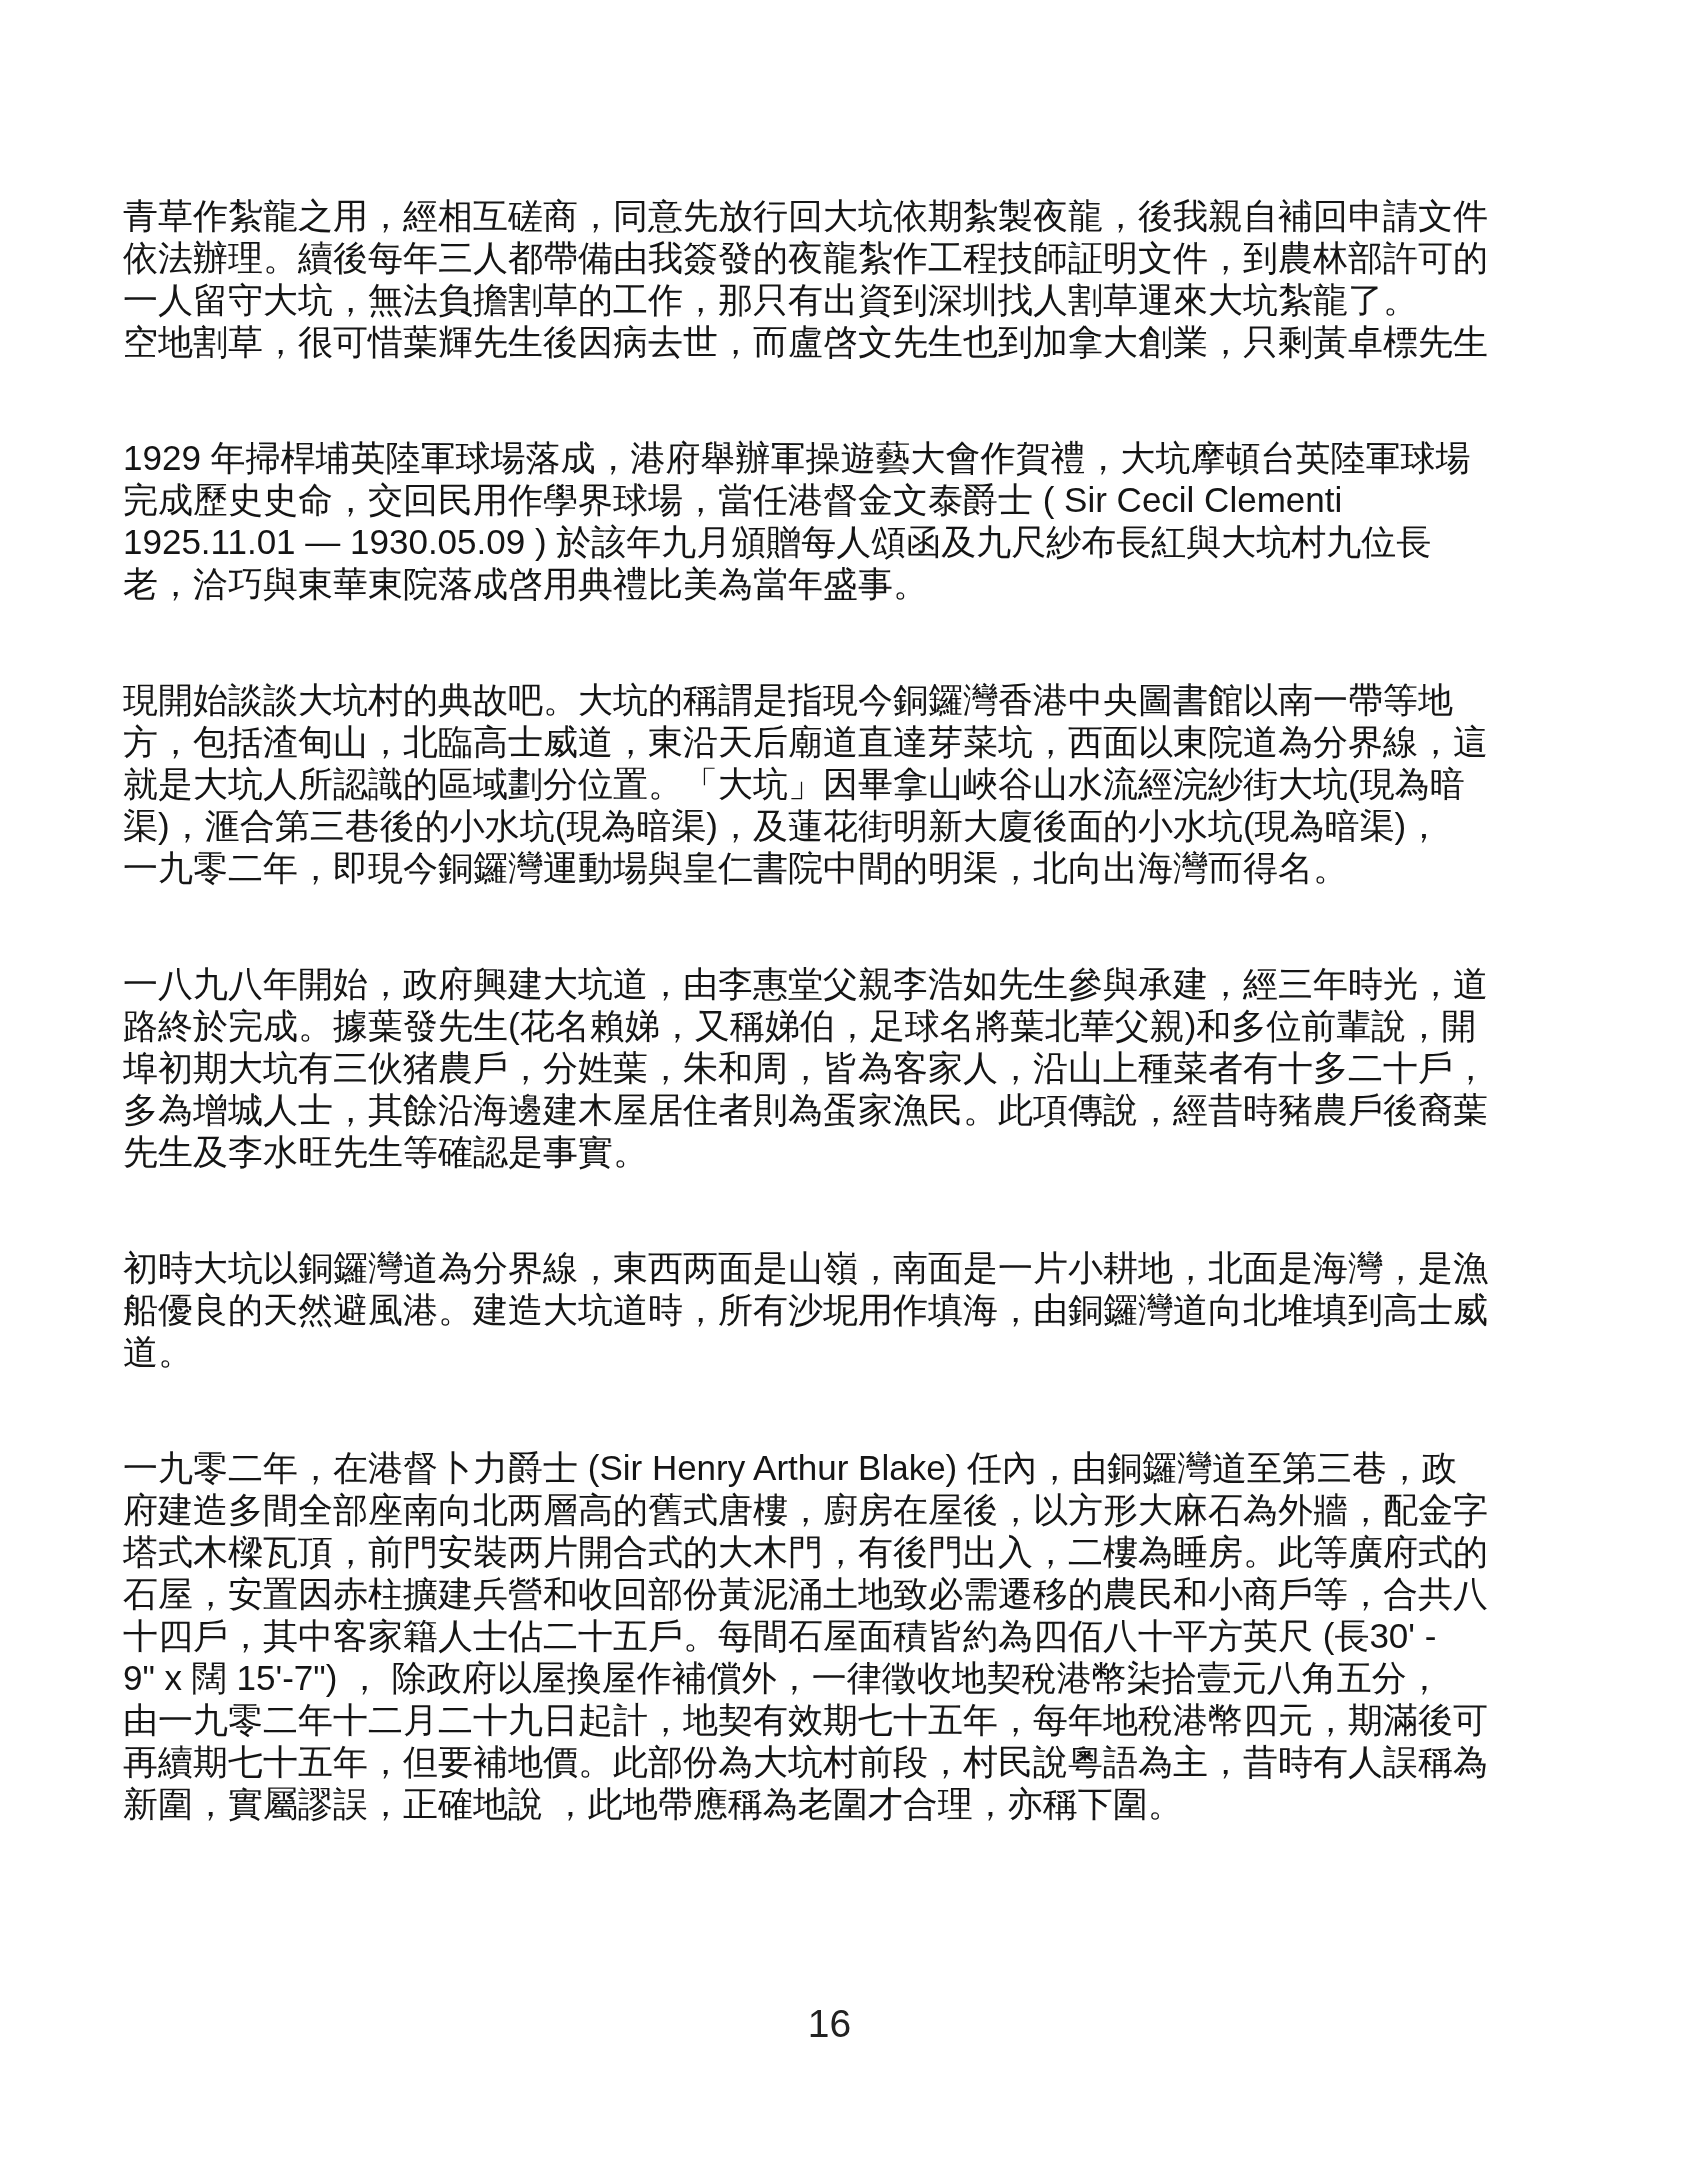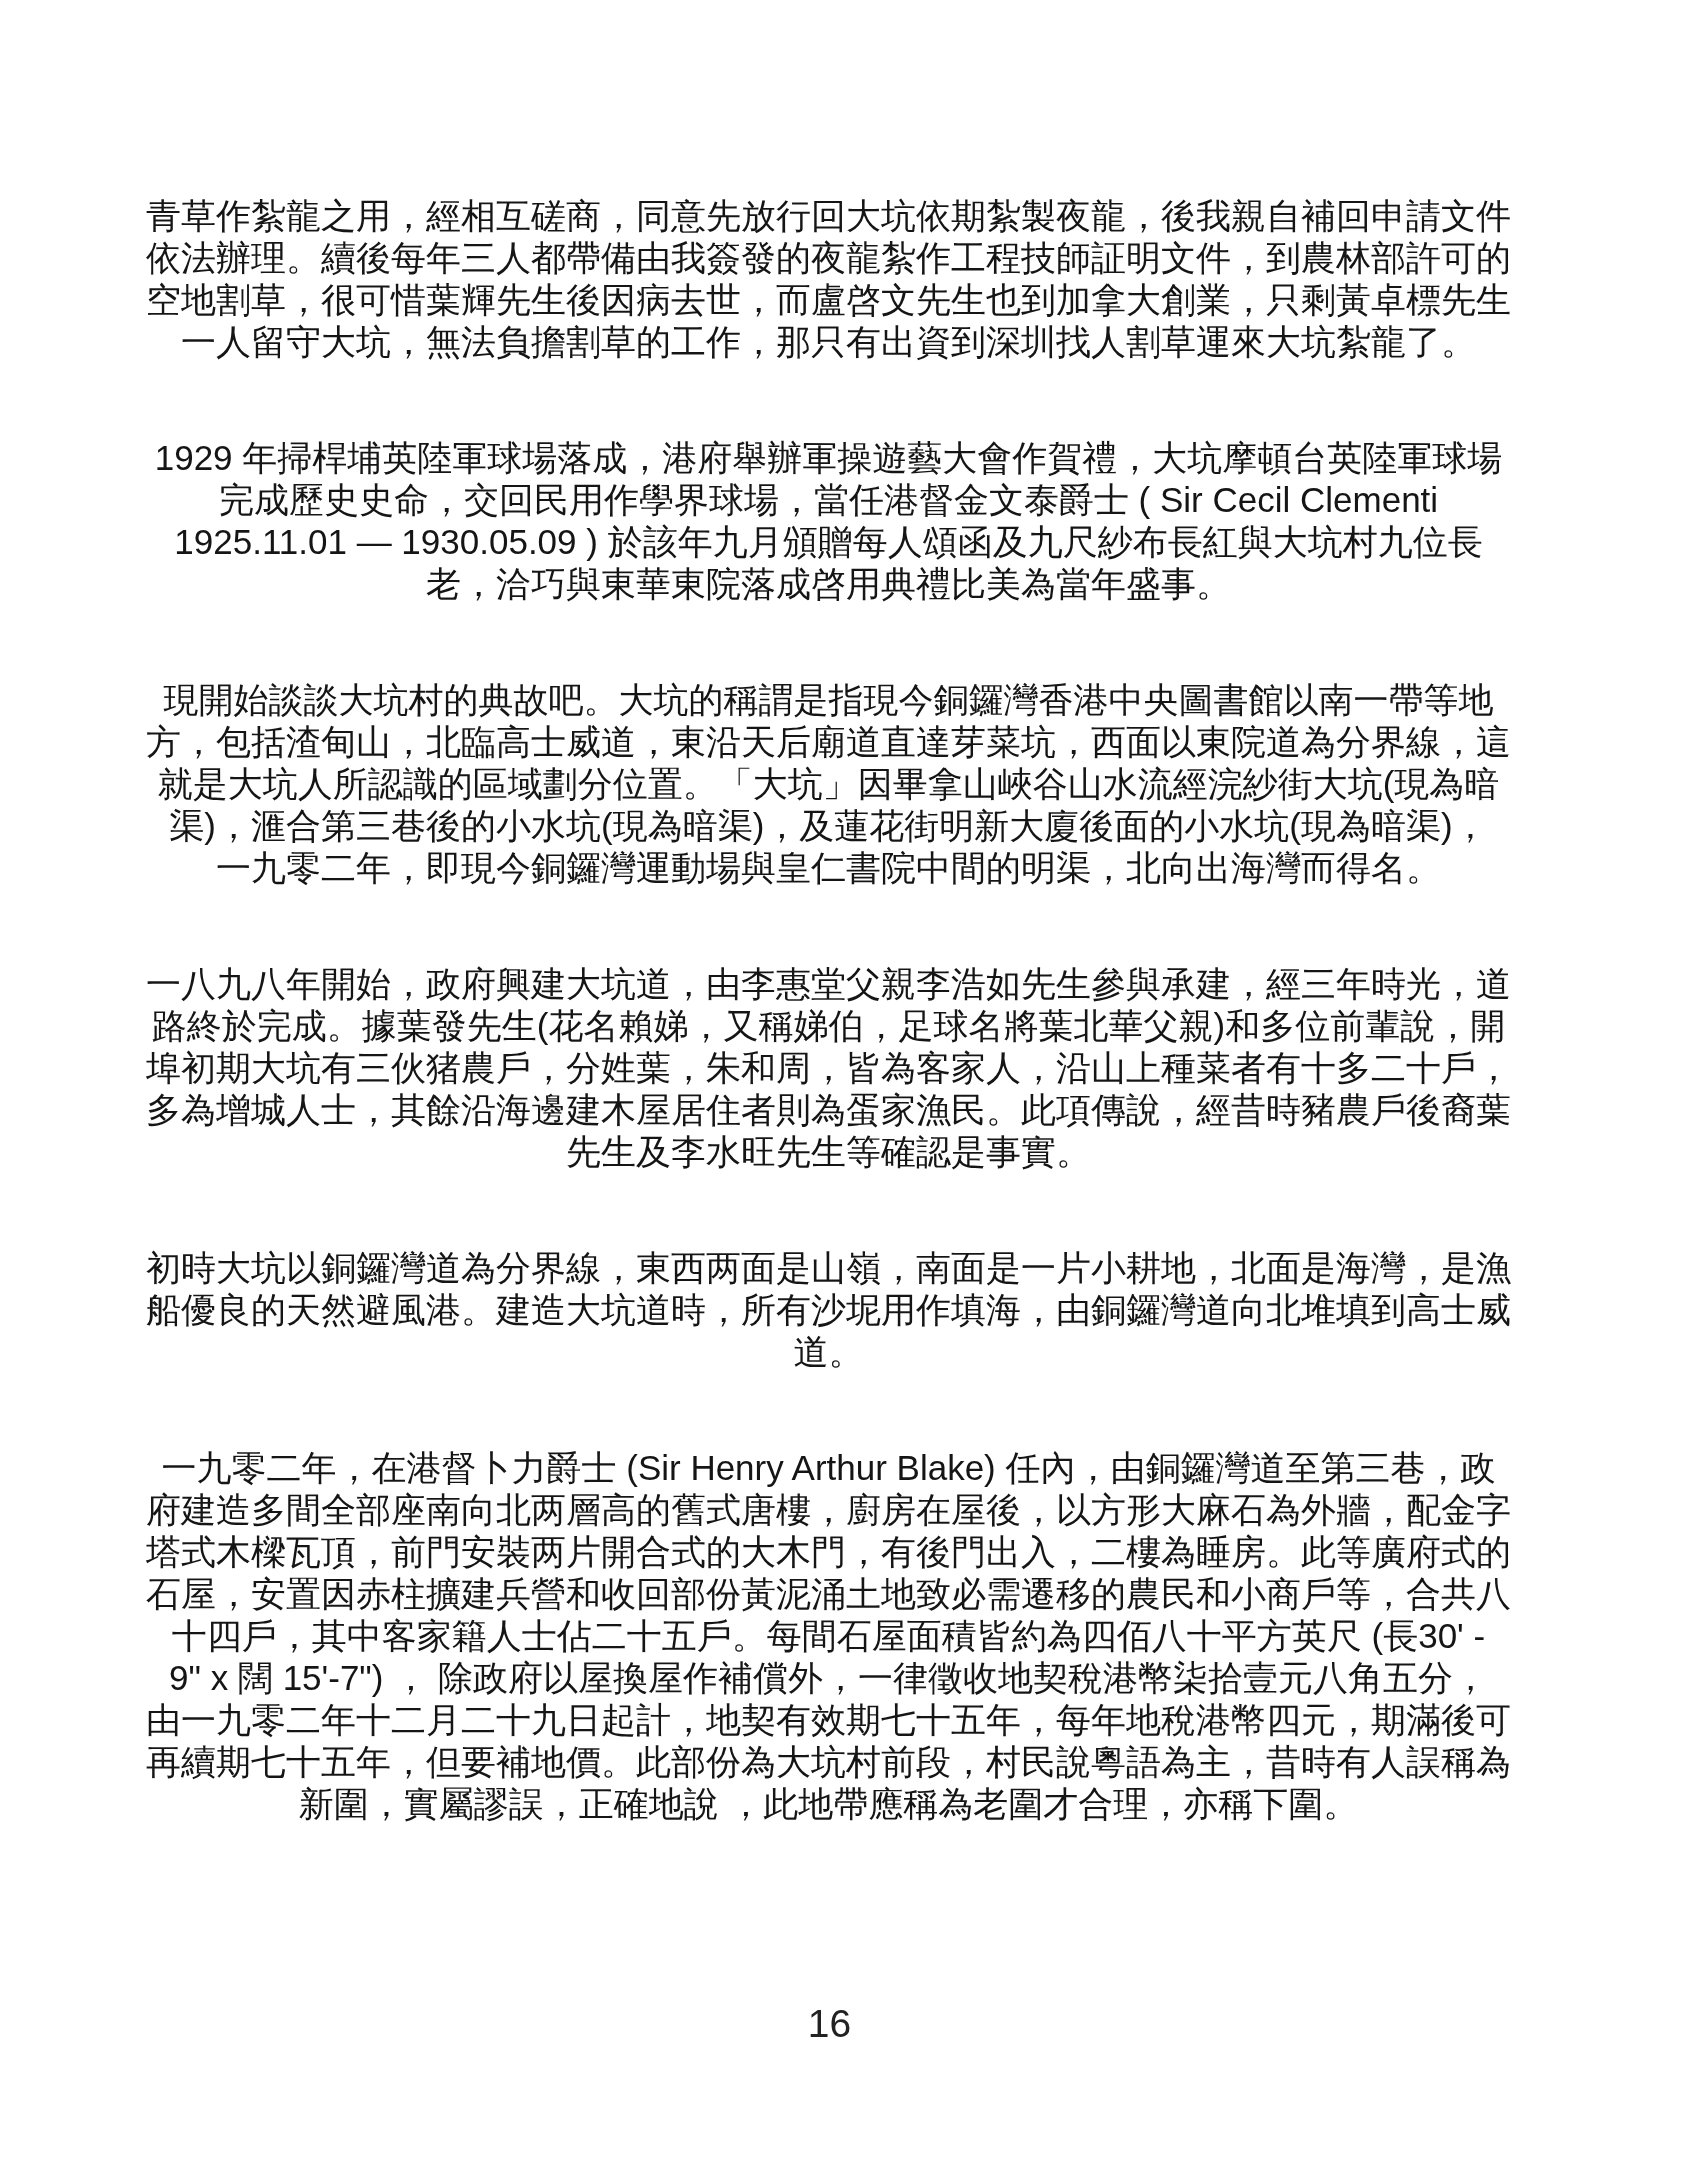--- a/index.html
+++ b/index.html
@@ -11,24 +11,23 @@
     position: relative;
     width: 1683px;
     height: 2178px;
     background: #ffffff;
     color: #111111;
     font-family: "Liberation Sans", sans-serif;
     overflow: hidden;
   }
   .text-block {
     position: absolute;
-    left: 138px;
+    left: 123px;
     top: 195px;
     width: 1381px;
-    text-align: center;
   }
   .para {
     margin: 0 0 0 0;
     padding: 0;
   }
   .para + .para {
     margin-top: 74px;
   }
   .line {
     font-size: 35px;
@@ -48,22 +47,22 @@
   }
 </style>
 </head>
 <body>
 
 <div class="page">
   <div class="text-block">
     <div class="para">
         <div class="line">青草作紮龍之用，經相互磋商，同意先放行回大坑依期紮製夜龍，後我親自補回申請文件</div>
         <div class="line">依法辦理。續後每年三人都帶備由我簽發的夜龍紮作工程技師証明文件，到農林部許可的</div>
+        <div class="line">一人留守大坑，無法負擔割草的工作，那只有出資到深圳找人割草運來大坑紮龍了。</div>
         <div class="line">空地割草，很可惜葉輝先生後因病去世，而盧啓文先生也到加拿大創業，只剩黃卓標先生</div>
-        <div class="line">一人留守大坑，無法負擔割草的工作，那只有出資到深圳找人割草運來大坑紮龍了。</div>
       </div>
     <div class="para">
         <div class="line">1929 年掃桿埔英陸軍球場落成，港府舉辦軍操遊藝大會作賀禮，大坑摩頓台英陸軍球場</div>
         <div class="line">完成歷史史命，交回民用作學界球場，當任港督金文泰爵士 ( Sir Cecil Clementi</div>
         <div class="line">1925.11.01 — 1930.05.09 ) 於該年九月頒贈每人頌函及九尺紗布長紅與大坑村九位長</div>
         <div class="line">老，洽巧與東華東院落成啓用典禮比美為當年盛事。</div>
       </div>
     <div class="para">
         <div class="line">現開始談談大坑村的典故吧。大坑的稱謂是指現今銅鑼灣香港中央圖書館以南一帶等地</div>
         <div class="line">方，包括渣甸山，北臨高士威道，東沿天后廟道直達芽菜坑，西面以東院道為分界線，這</div>

